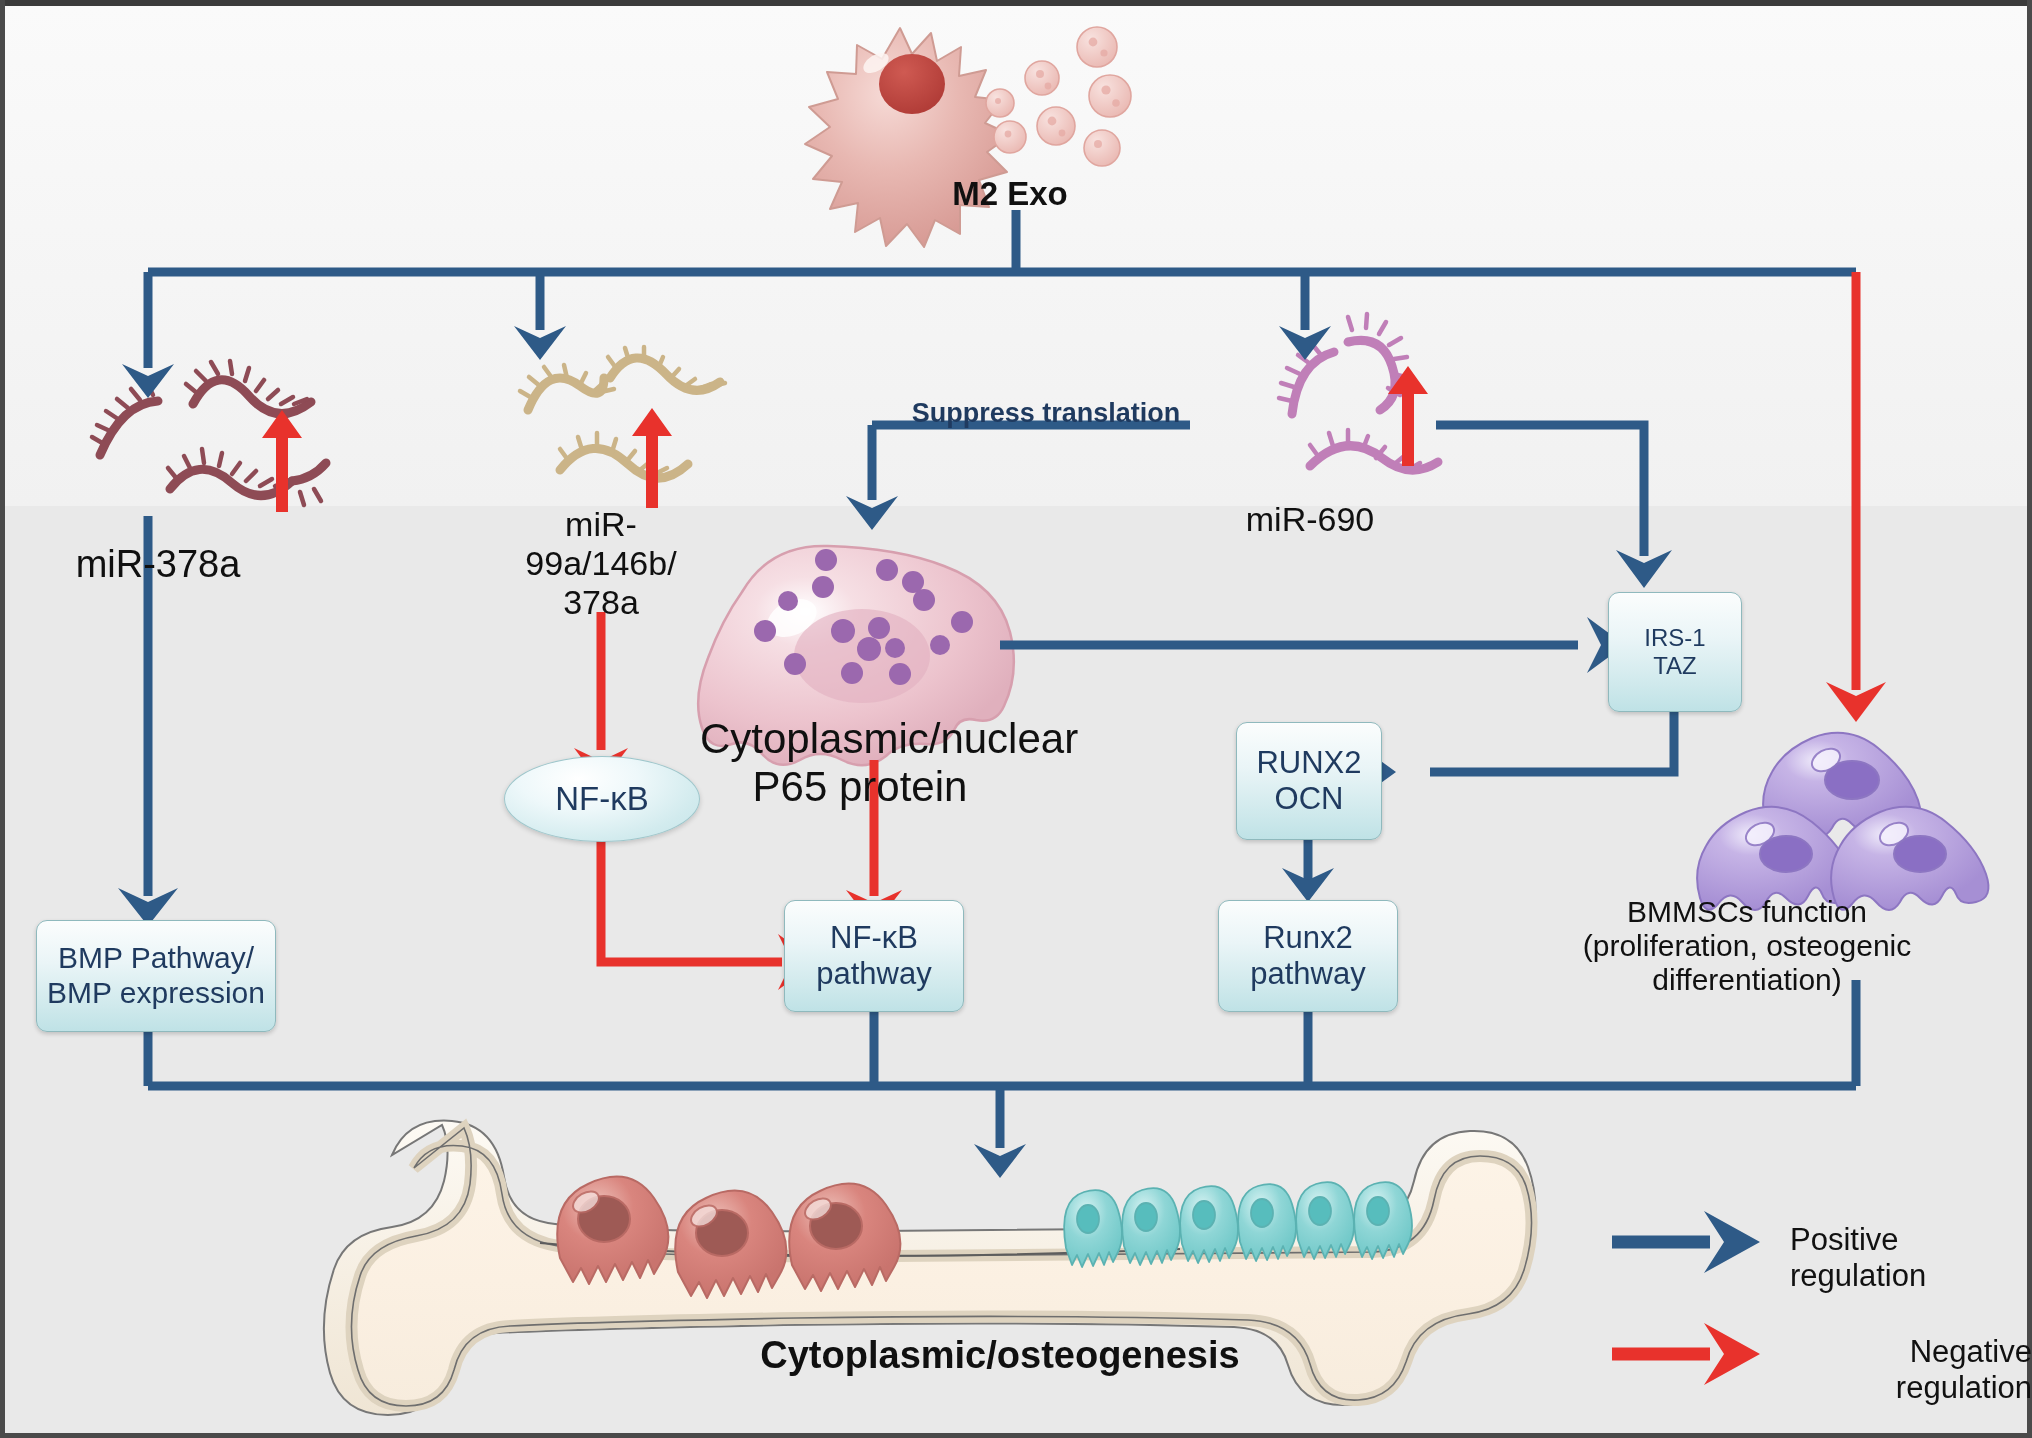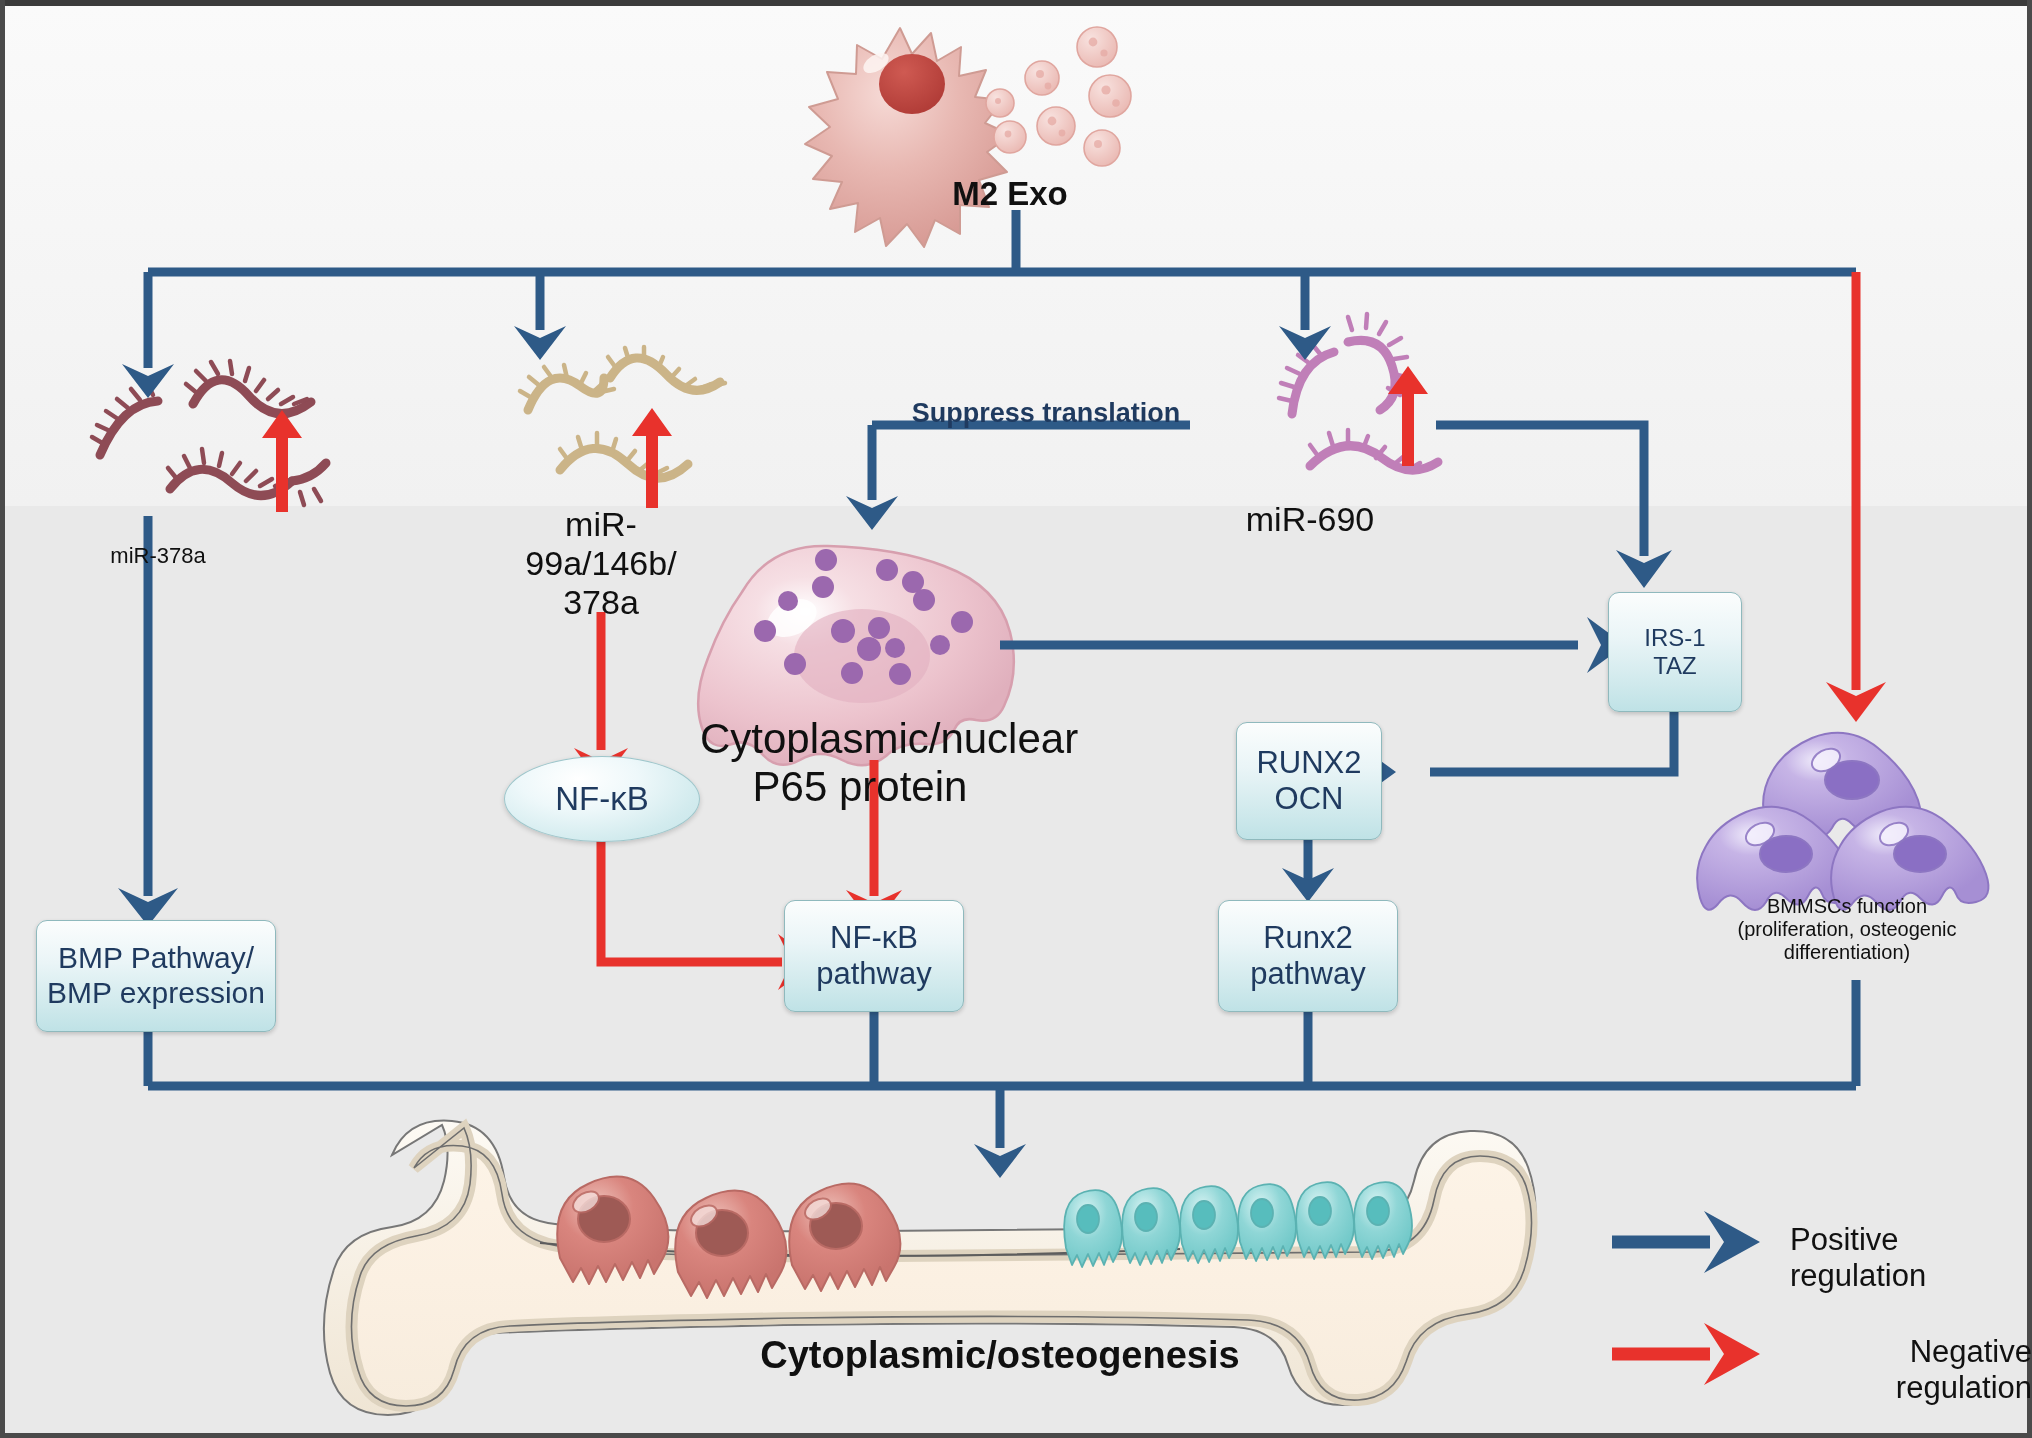--- a/index.html
+++ b/index.html
@@ -397,21 +397,21 @@
     <g>
       <path d="M1612 1354 L1710 1354" stroke="#e8322c" stroke-width="13" fill="none"></path>
       <path d="M1760 1354 l-56 -31 20 31 -20 31z" fill="#e8322c"></path>
     </g>
   </svg>
 
   <div id="textLayer">
 
     <div class="lbl lbl-bold" style="left:880px;top:175px;width:260px;font-size:33px;">M2 Exo</div>
 
-    <div class="lbl" style="left:28px;top:543px;width:260px;font-size:22px;">miR-378a</div>
+    <div class="lbl" style="left:28px;top:543px;width:260px;font-size:38px;">miR-378a</div>
 
     <div class="lbl" style="left:466px;top:505px;width:270px;font-size:34px;">miR-
 99a/146b/
 378a</div>
 
     <div class="lbl lbl-bold" style="left:886px;top:398px;width:320px;font-size:27px;color:#1f3a5f;">Suppress translation</div>
 
     <div class="lbl" style="left:1190px;top:500px;width:240px;font-size:34px;">miR-690</div>
 
     <div class="lbl" style="left:700px;top:715px;width:320px;font-size:42px;">Cytoplasmic/nuclear
@@ -439,21 +439,21 @@
     <div class="node" style="left:784px;top:900px;width:180px;height:112px;font-size:31px;">
       <span>NF-κB
 pathway</span>
     </div>
 
     <div class="node" style="left:1218px;top:900px;width:180px;height:112px;font-size:31px;">
       <span>Runx2
 pathway</span>
     </div>
 
-    <div class="lbl" style="left:1672px;top:895px;width:350px;font-size:20px;">BMMSCs function
+    <div class="lbl" style="left:1572px;top:895px;width:350px;font-size:30px;">BMMSCs function
 (proliferation, osteogenic
 differentiation)</div>
 
     <div class="lbl lbl-bold" style="left:640px;top:1334px;width:720px;font-size:38px;">Cytoplasmic/osteogenesis</div>
 
     <div class="legend-text" style="left:1790px;top:1222px;font-size:31px;">Positive regulation</div>
     <div class="legend-text" style="left:1790px;top:1334px;font-size:31px;text-align:right;">Negative regulation</div>
   </div>
 
   <div id="frameL"></div>

